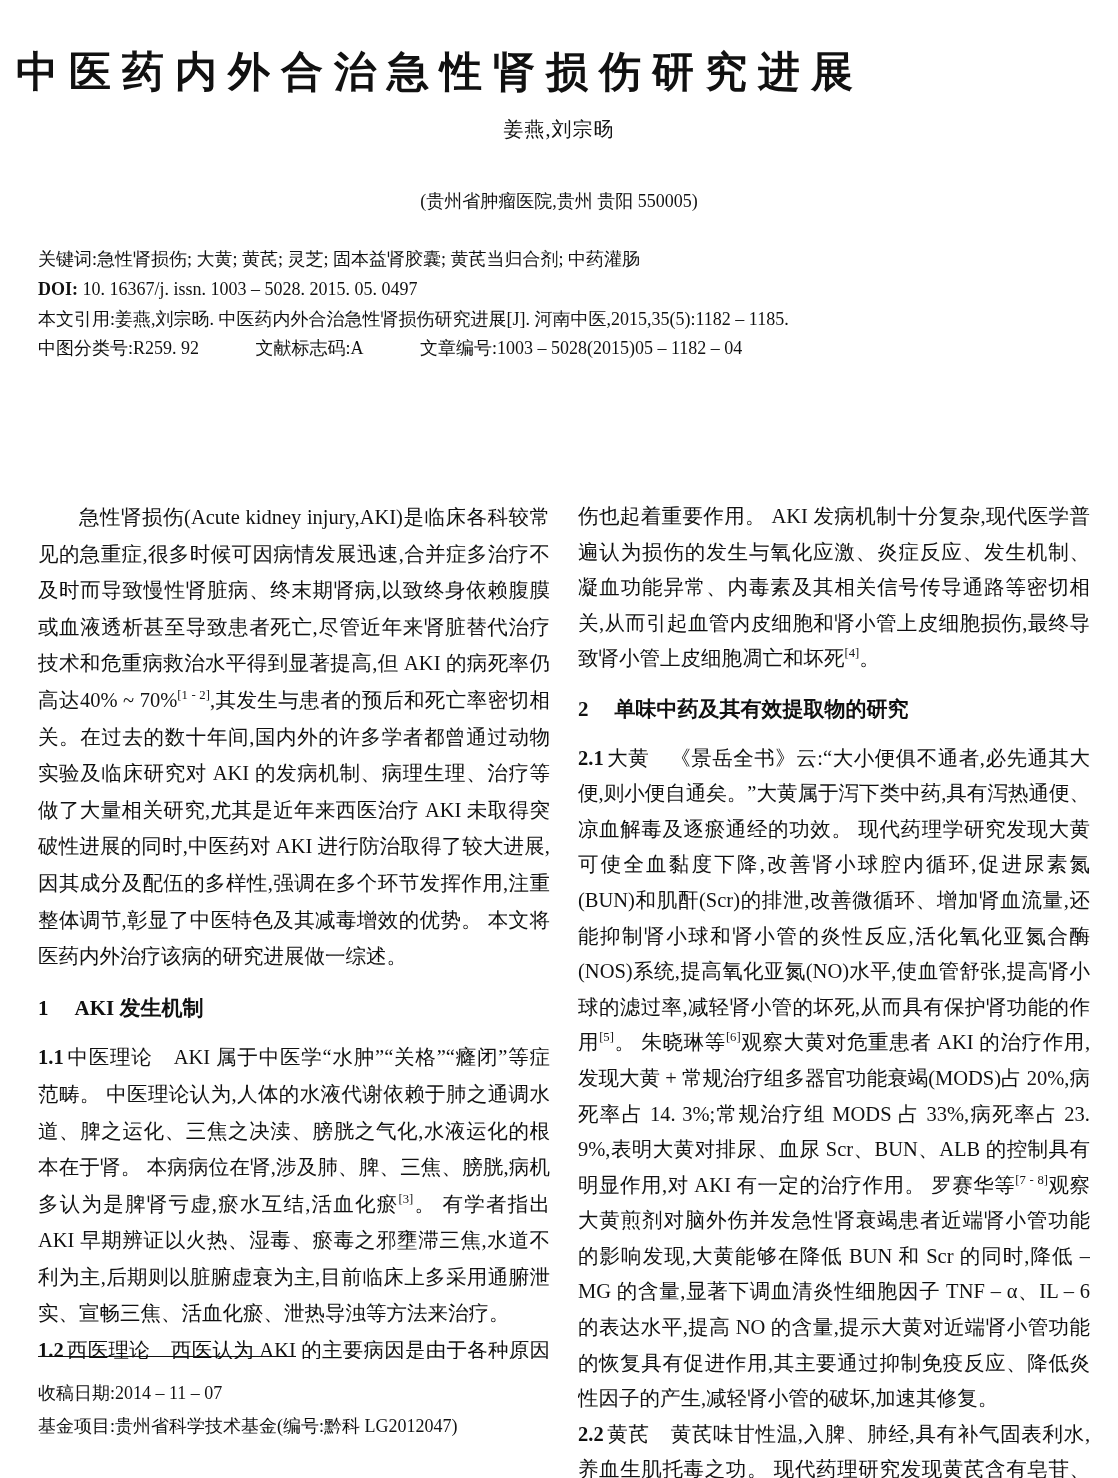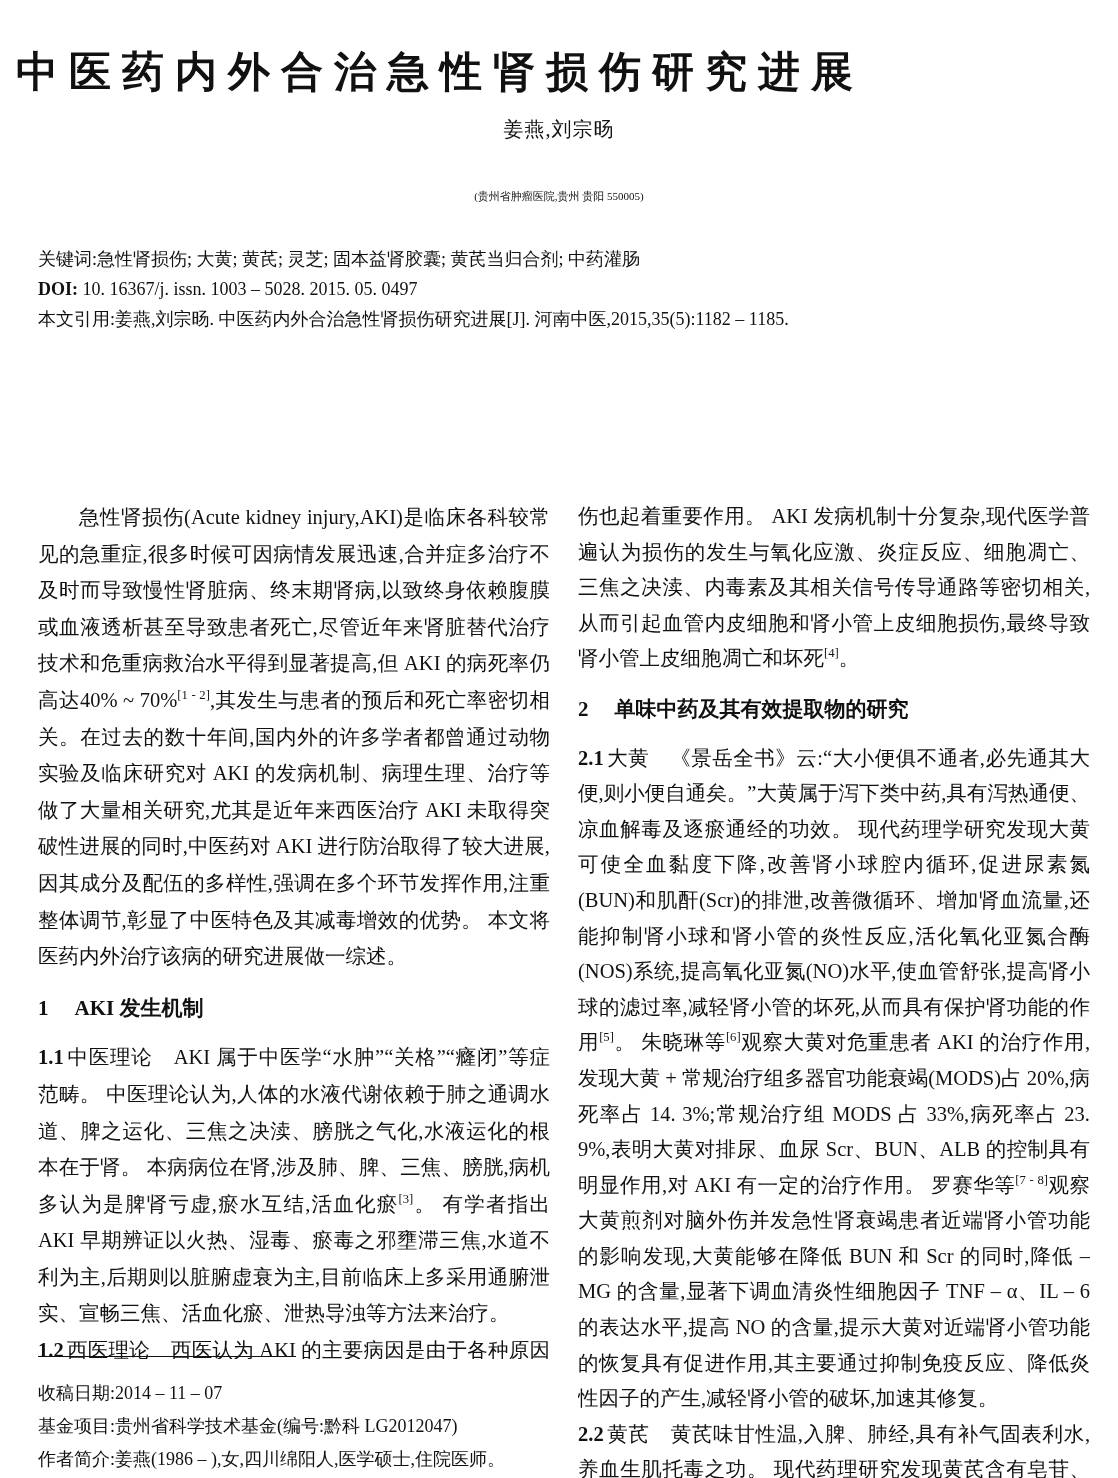--- a/index.html
+++ b/index.html
@@ -26,21 +26,21 @@
     position: absolute;
     top: 116px; left: 0; width: 100%;
     text-align: center;
     font-size: 20px;
     letter-spacing: 1px;
   }
   .affiliation {
     position: absolute;
     top: 189px; left: 0; width: 100%;
     text-align: center;
-    font-size: 11px;
+    font-size: 18px;
   }
   .meta {
     position: absolute;
     top: 245px; left: 38px; width: 1052px;
     font-size: 18px;
     line-height: 29.8px;
   }
   .meta p { margin: 0; }
   .meta .abstract { text-align: justify; }
   .clc-line .clc-seg { margin-right: 52px; }
@@ -92,41 +92,45 @@
   <h1 class="title">中医药内外合治急性肾损伤研究进展</h1>
 
   <div class="authors">姜燕,刘宗旸</div>
 
   <div class="affiliation">(贵州省肿瘤医院,贵州 贵阳  550005)</div>
 
   <div class="meta">
     <p class="keywords">关键词:急性肾损伤; 大黄; 黄芪; 灵芝; 固本益肾胶囊; 黄芪当归合剂; 中药灌肠</p>
     <p class="doi-line"><b>DOI:</b> <span>10. 16367/j. issn. 1003 – 5028. 2015. 05. 0497</span></p>
     <p>本文引用:姜燕,刘宗旸. 中医药内外合治急性肾损伤研究进展[J]. 河南中医,2015,35(5):1182 – 1185.</p>
+    <p class="clc-line">
+      <span class="clc-seg">中图分类号:R259. 92</span>
+      <span class="clc-seg">文献标志码:A</span>
+      <span>文章编号:1003 – 5028(2015)05 – 1182 – 04</span>
+    </p>
   </div>
 
   <div class="col col-left">
     <p class="indent"><span>急性肾损伤(Acute kidney injury,AKI)是临床各科较常见的急重症,很多时候可因病情发展迅速,合并症多治疗不及时而导致慢性肾脏病、终末期肾病,以致终身依赖腹膜或血液透析甚至导致患者死亡,尽管近年来肾脏替代治疗技术和危重病救治水平得到显著提高,但 AKI 的病死率仍高达40% ~ 70%</span><sup>[1 - 2]</sup><span>,其发生与患者的预后和死亡率密切相关。在过去的数十年间,国内外的许多学者都曾通过动物实验及临床研究对 AKI 的发病机制、病理生理、治疗等做了大量相关研究,尤其是近年来西医治疗 AKI 未取得突破性进展的同时,中医药对 AKI 进行防治取得了较大进展,因其成分及配伍的多样性,强调在多个环节发挥作用,注重整体调节,彰显了中医特色及其减毒增效的优势。 本文将医药内外治疗该病的研究进展做一综述。</span></p>
 
     <h2 class="sec"><span class="num">1</span><span>AKI 发生机制</span></h2>
 
     <p><b class="pnum">1.1</b><span class="sub">中医理论</span><span>AKI 属于中医学“水肿”“关格”“癃闭”等症范畴。 中医理论认为,人体的水液代谢依赖于肺之通调水道、脾之运化、三焦之决渎、膀胱之气化,水液运化的根本在于肾。 本病病位在肾,涉及肺、脾、三焦、膀胱,病机多认为是脾肾亏虚,瘀水互结,活血化瘀</span><sup>[3]</sup><span>。 有学者指出 AKI 早期辨证以火热、湿毒、瘀毒之邪壅滞三焦,水道不利为主,后期则以脏腑虚衰为主,目前临床上多采用通腑泄实、宣畅三焦、活血化瘀、泄热导浊等方法来治疗。</span></p>
 
     <p><b class="pnum">1.2</b><span class="sub">西医理论</span><span>西医认为 AKI 的主要病因是由于各种原因造成的肾脏缺血、缺氧,因此缺血、缺氧肾损伤是 AKI 的发病机制,而在药物、毒物等引起的 AKI 发病中,缺血、缺氧肾损</span></p>
   </div>
 
   <div class="footnote">
     <div class="fn-rule"></div>
     <p>收稿日期:2014 – 11 – 07</p>
     <p>基金项目:贵州省科学技术基金(编号:黔科 LG2012047)</p>
-    <p>作者简介:姜燕(1986 – ),女,四川绵阳人,医学硕士,住院医师。</p>
   </div>
 
   <div class="col col-right">
-    <p><span>伤也起着重要作用。 AKI 发病机制十分复杂,现代医学普遍认为损伤的发生与氧化应激、炎症反应、细胞凋亡、三焦之决渎、内毒素及其相关信号传导通路等密切相关,从而引起血管内皮细胞和肾小管上皮细胞损伤,最终导致肾小管上皮细胞凋亡和坏死</span><sup>[4]</sup><span>。</span></p>
+    <p><span>伤也起着重要作用。 AKI 发病机制十分复杂,现代医学普遍认为损伤的发生与氧化应激、炎症反应、发生机制、凝血功能异常、内毒素及其相关信号传导通路等密切相关,从而引起血管内皮细胞和肾小管上皮细胞损伤,最终导致肾小管上皮细胞凋亡和坏死</span><sup>[4]</sup><span>。</span></p>
 
     <h2 class="sec"><span class="num">2</span><span>单味中药及其有效提取物的研究</span></h2>
 
     <p><b class="pnum">2.1</b><span class="sub">大黄</span><span>《景岳全书》云:“大小便俱不通者,必先通其大便,则小便自通矣。”大黄属于泻下类中药,具有泻热通便、凉血解毒及逐瘀通经的功效。 现代药理学研究发现大黄可使全血黏度下降,改善肾小球腔内循环,促进尿素氮(BUN)和肌酐(Scr)的排泄,改善微循环、增加肾血流量,还能抑制肾小球和肾小管的炎性反应,活化氧化亚氮合酶(NOS)系统,提高氧化亚氮(NO)水平,使血管舒张,提高肾小球的滤过率,减轻肾小管的坏死,从而具有保护肾功能的作用</span><sup>[5]</sup><span>。 朱晓琳等</span><sup>[6]</sup><span>观察大黄对危重患者 AKI 的治疗作用,发现大黄 + 常规治疗组多器官功能衰竭(MODS)占 20%,病死率占 14. 3%;常规治疗组 MODS 占 33%,病死率占 23. 9%,表明大黄对排尿、血尿 Scr、BUN、ALB 的控制具有明显作用,对 AKI 有一定的治疗作用。 罗赛华等</span><sup>[7 - 8]</sup><span>观察大黄煎剂对脑外伤并发急性肾衰竭患者近端肾小管功能的影响发现,大黄能够在降低 BUN 和 Scr 的同时,降低 – MG 的含量,显著下调血清炎性细胞因子 TNF – α、IL – 6 的表达水平,提高 NO 的含量,提示大黄对近端肾小管功能的恢复具有促进作用,其主要通过抑制免疫反应、降低炎性因子的产生,减轻肾小管的破坏,加速其修复。</span></p>
 
     <p><b class="pnum">2.2</b><span class="sub">黄芪</span><span>黄芪味甘性温,入脾、肺经,具有补气固表利水,养血生肌托毒之功。 现代药理研究发现黄芪含有皂苷、多糖、氨基酸、叶酸等特质及硒、锌、铜等多种微量元素,具有增强免疫力、抗氧化、抗自由基的作用。 沈建明等</span></p>
   </div>
 
 </div>
 

